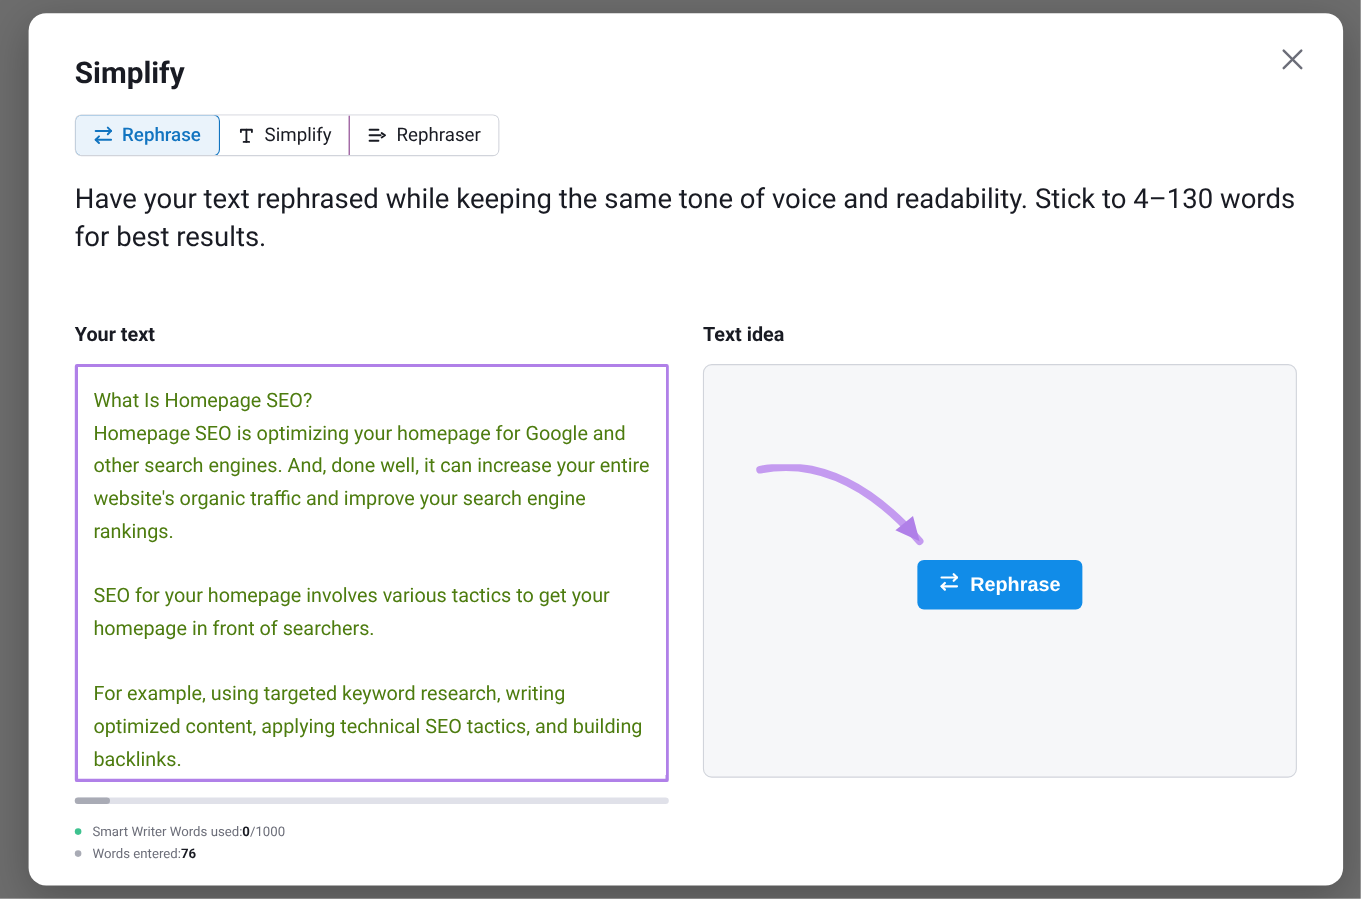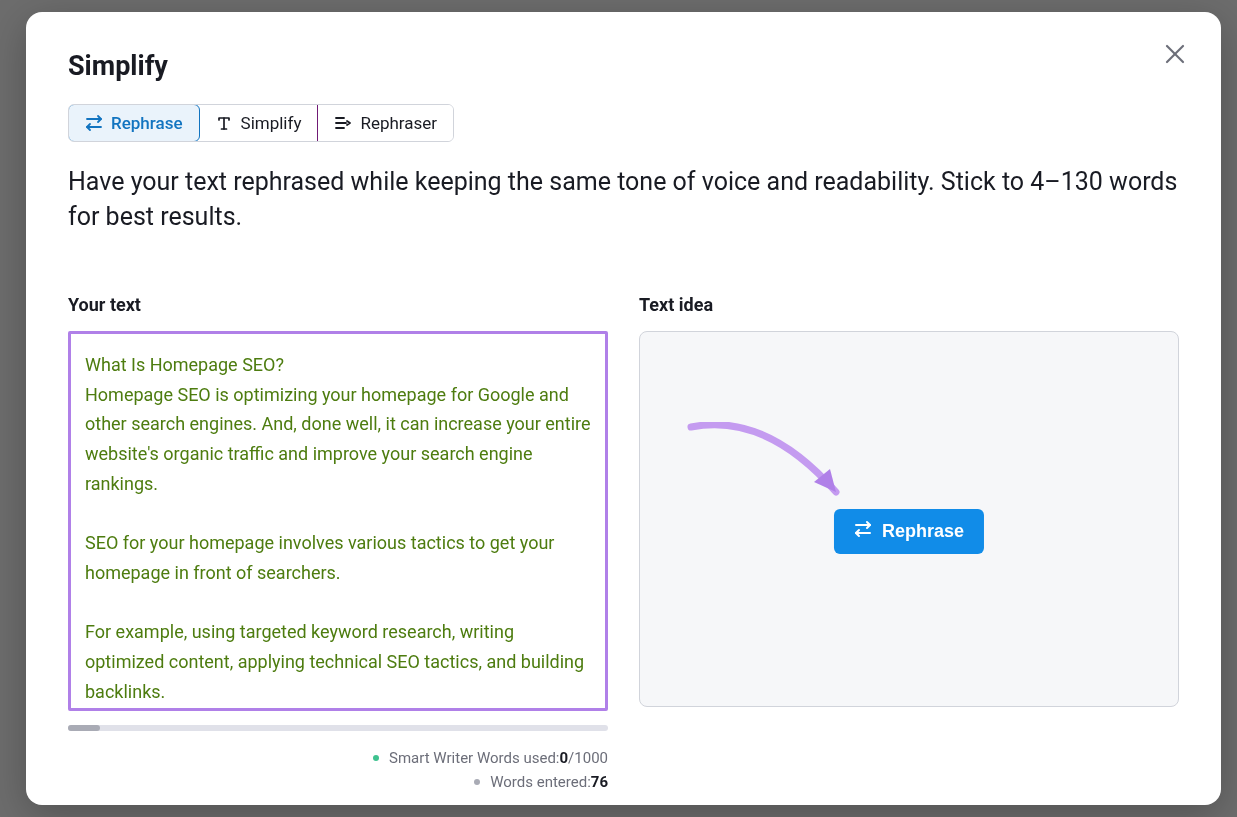--- a/index.html
+++ b/index.html
@@ -147,23 +147,23 @@
       height: 100%;
       width: 6%;
       background: #a9abb5;
       border-radius: 3px;
     }
     .stats {
       margin-top: 18px;
     }
     .stat-row {
       display: flex;
-      justify-content: flex-end;
-      align-items: center;
-      font-size: 15px;
+      justify-content: flex-start;
+      align-items: center;
+      font-size: 12px;
       color: #6c6e79;
       margin-bottom: 6px;
     }
     .stat-row .bullet {
       width: 6px;
       height: 6px;
       border-radius: 50%;
       display: inline-block;
       margin-right: 10px;
       vertical-align: middle;

